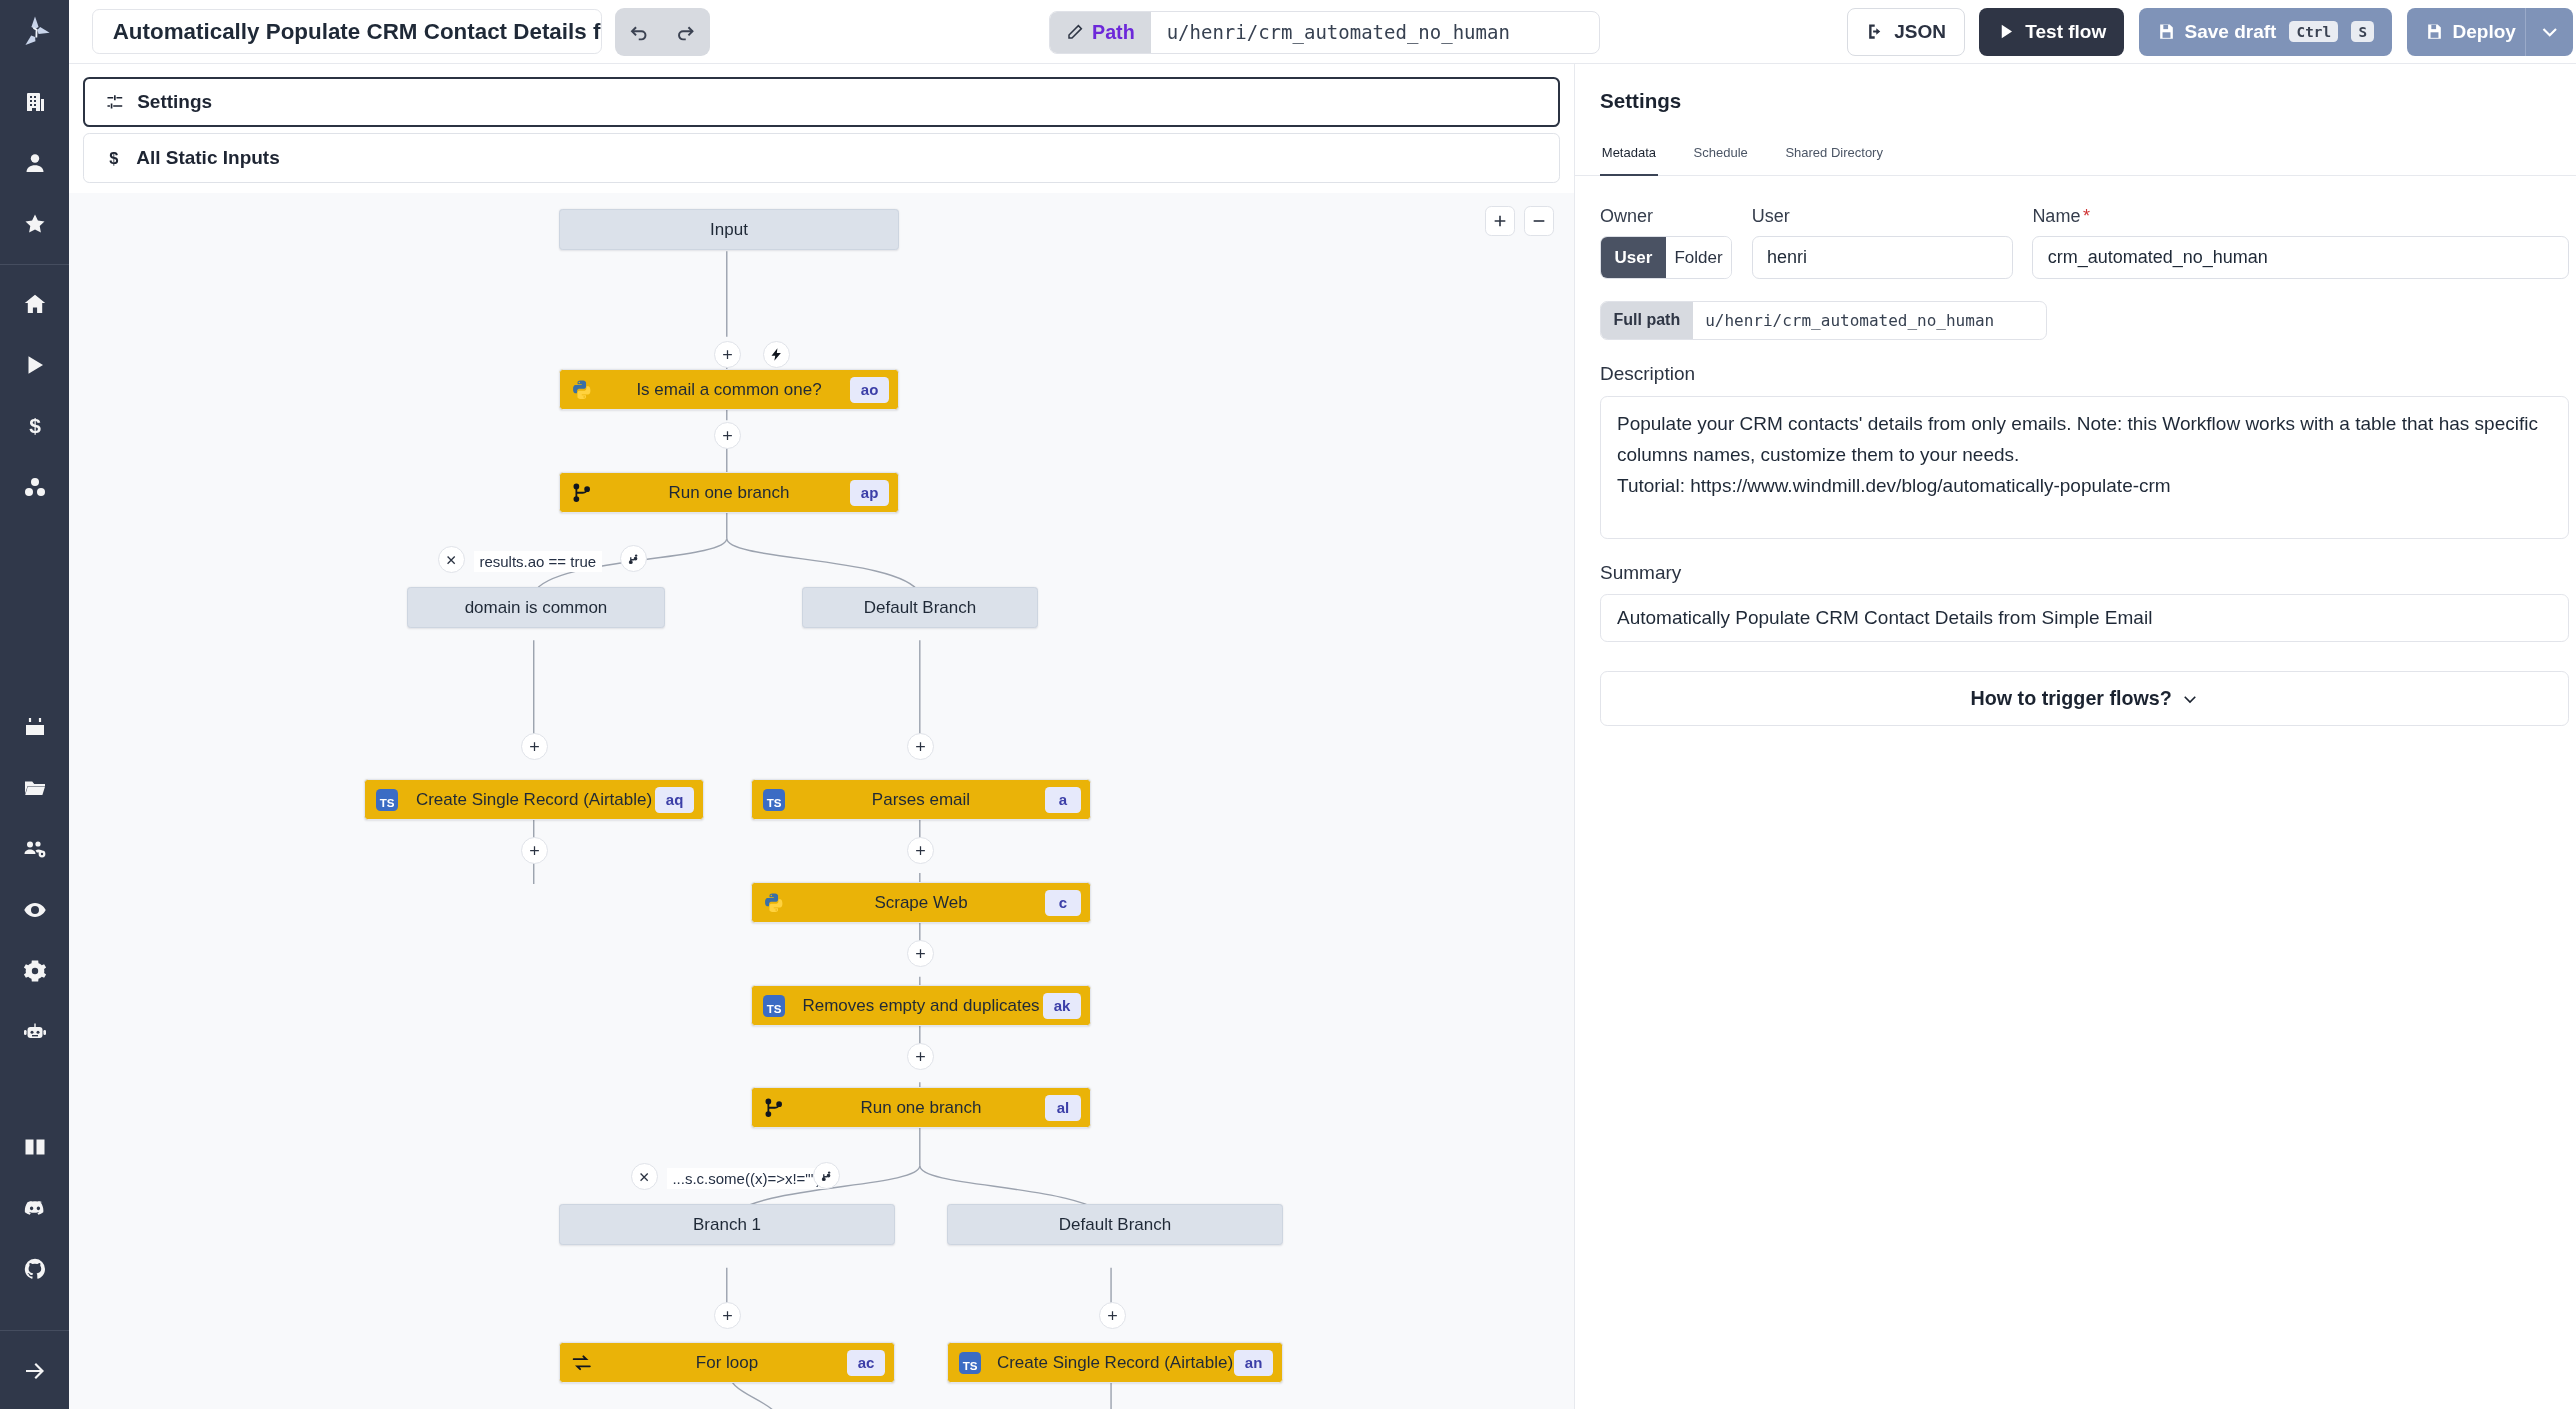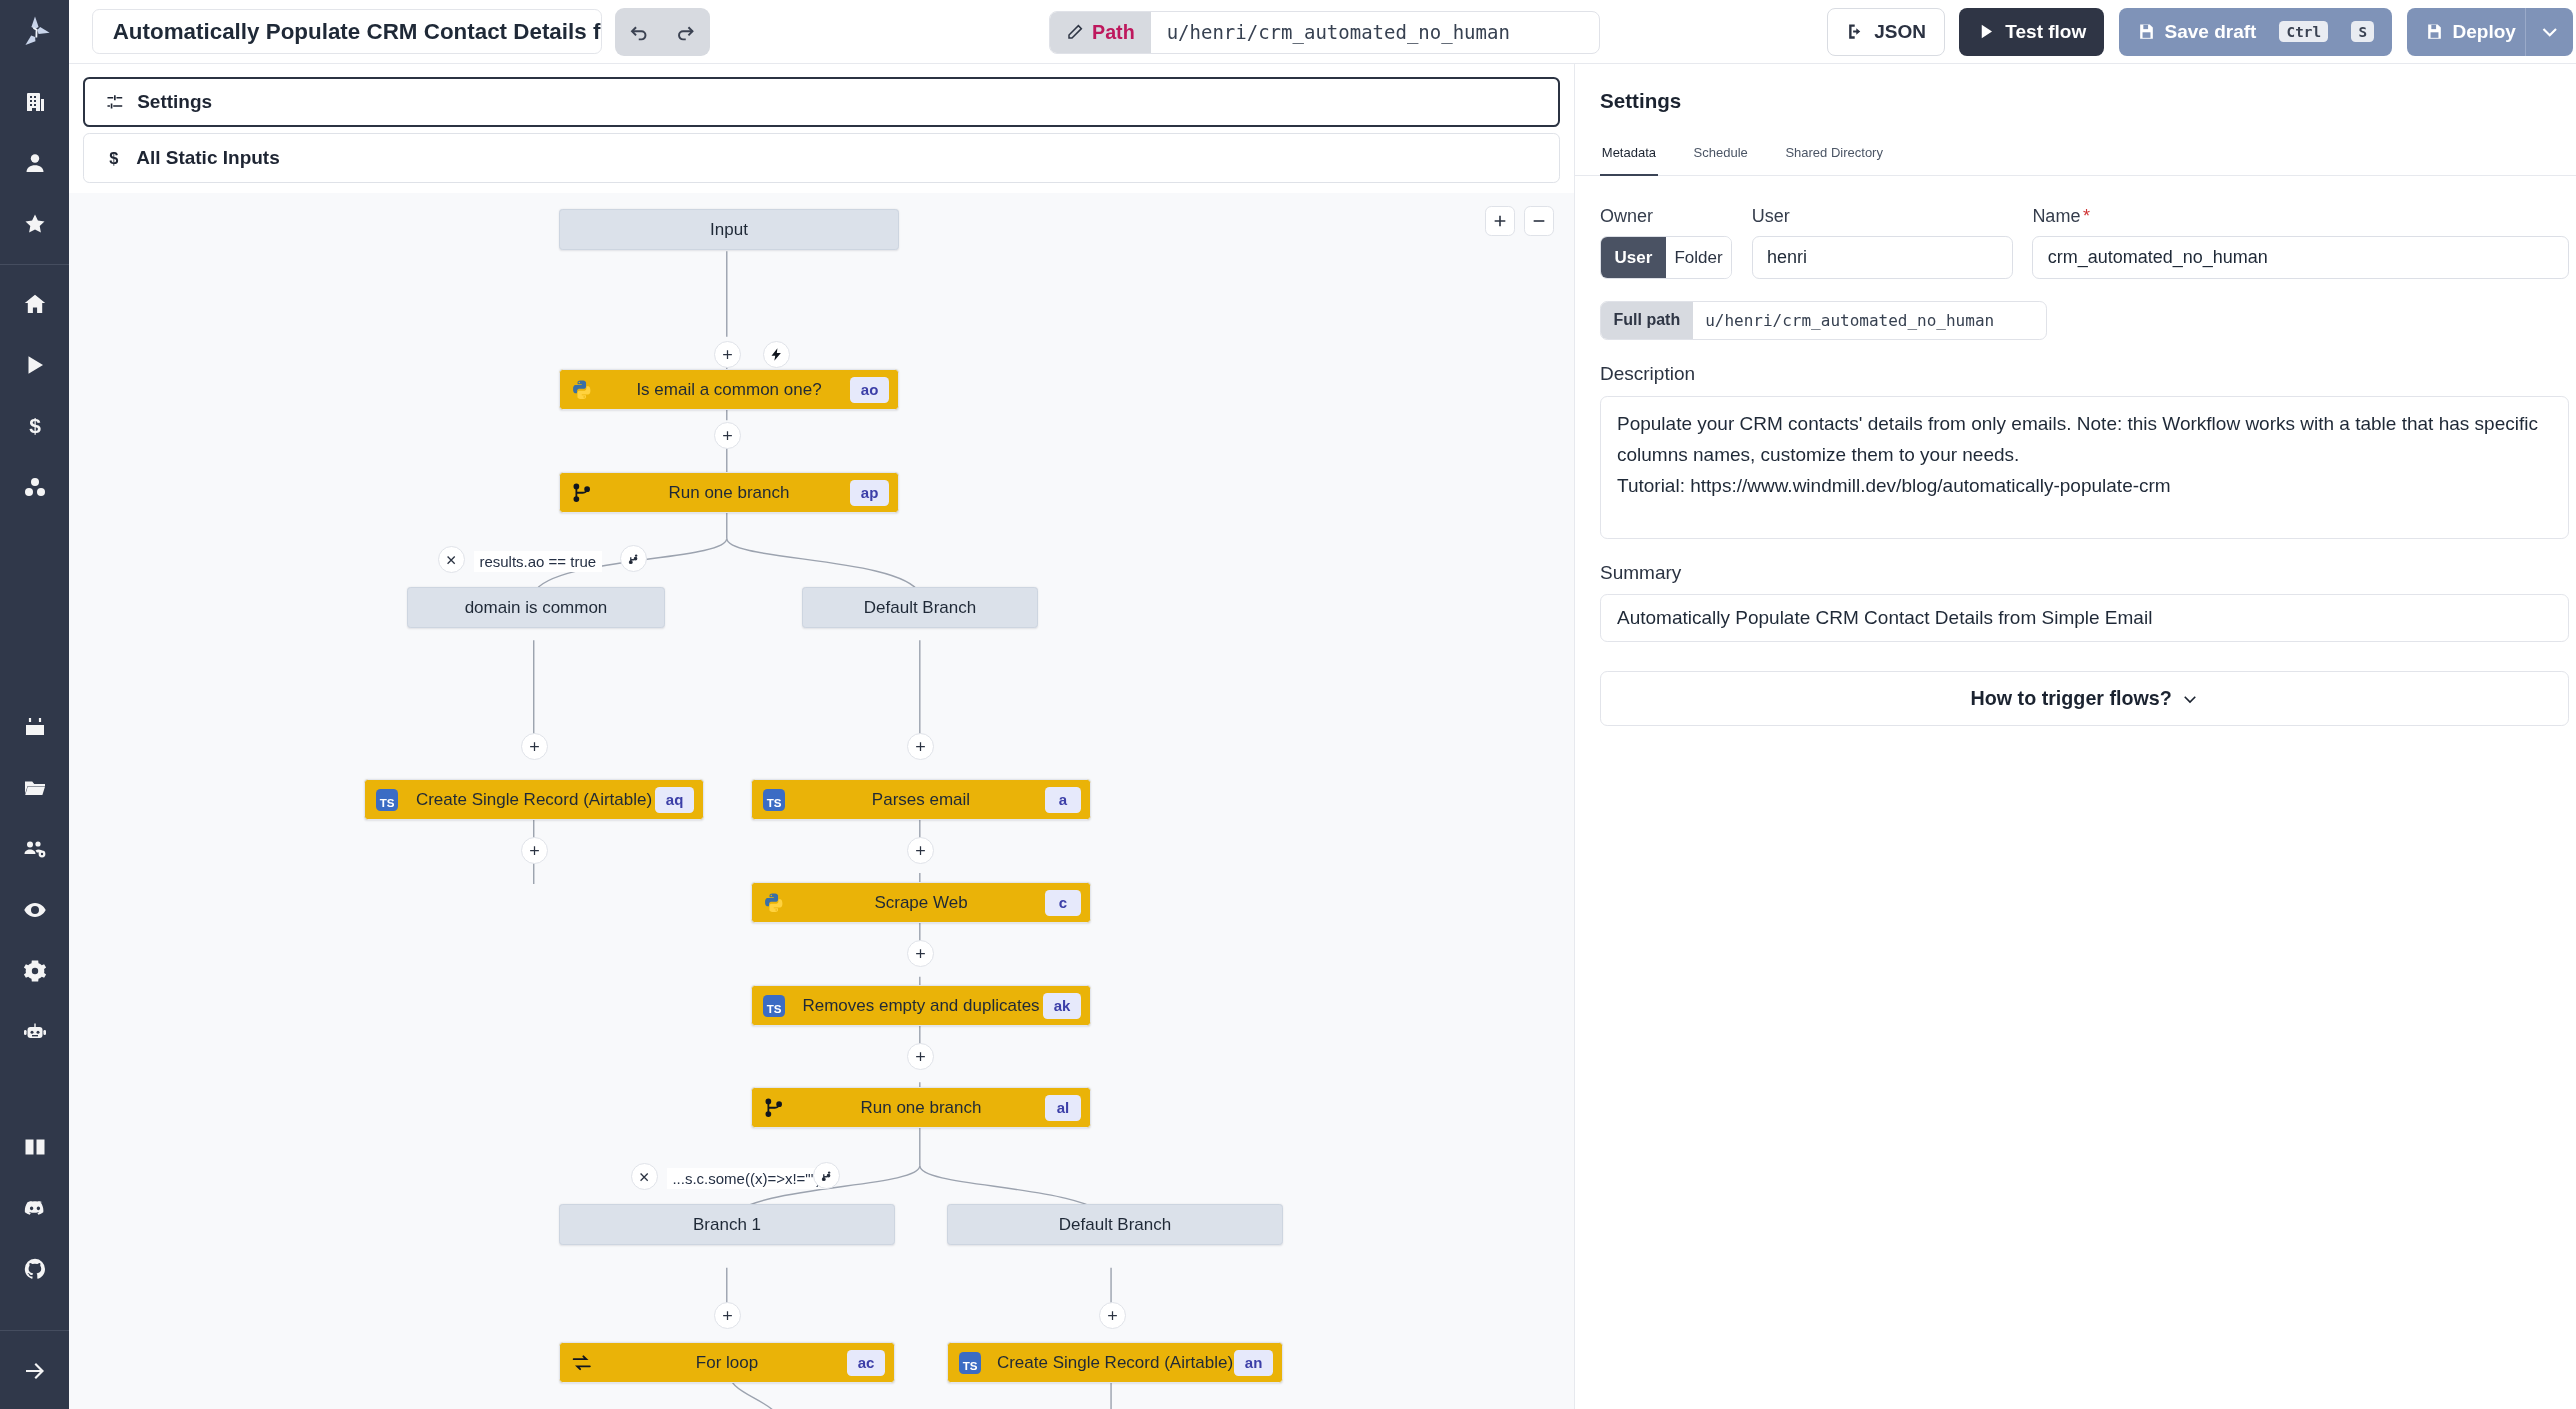--- a/index.html
+++ b/index.html
@@ -58,21 +58,21 @@
   .undo-btn svg { width: 21.5px; height: 21.5px; stroke: #3b4252; fill: none; stroke-width: 2.2; }
 
   .path-wrap {
     position: absolute; left: 980px; top: 10.7px;
     height: 43px; width: 551px;
     border: 0.9px solid #e0e2e8; border-radius: 8px;
     display: flex; align-items: stretch; overflow: hidden; background: #fff;
   }
   .path-label {
     background: #d7dae0; display: flex; align-items: center; gap: 8px;
-    padding: 0 16px; font-size: 19.7px; font-weight: 700; color: #be185d;
+    padding: 0 16px; font-size: 19.7px; font-weight: 700; color: #6d28d9;
   }
   .path-label svg { width: 18px; height: 18px; stroke: #2f3645; fill: none; stroke-width: 2; }
   .path-value {
     flex: 1; display: flex; align-items: center; padding: 0 16px;
     font-family: "DejaVu Sans Mono", monospace; font-size: 19px; color: #374151;
   }
 
   .top-actions { margin-left: auto; display: flex; align-items: center; gap: 14.3px; }
   .btn {
     height: 48px; border-radius: 8px; display: flex; align-items: center;
@@ -80,21 +80,21 @@
     white-space: nowrap;
   }
   .btn svg { width: 19px; height: 19px; }
   .btn-json { background: #fff; border: 0.9px solid #d9dce2; color: #2b3242; }
   .btn-test { background: #2f3545; color: #fff; }
   .btn-save { background: #7f93b8; color: #fff; }
   .btn-deploy { background: #7f93b8; color: #fff; padding-right: 0; }
   .kbd {
     background: #e9ecf2; color: #3a4252; border-radius: 4.5px;
     font-family: "DejaVu Sans Mono", monospace;
-    font-size: 14.3px; padding: 2.7px 7.2px; margin-left: 14px; font-weight: 700;
+    font-size: 14.3px; padding: 2.7px 7.2px; margin-left: 4px; font-weight: 700;
   }
   .deploy-caret {
     width: 48px; height: 48px; display: flex; align-items: center; justify-content: center;
     border-left: 0.9px solid #9aaac9; cursor: pointer;
   }
   .deploy-caret svg { width: 21.5px; height: 21.5px; stroke: #fff; fill: none; stroke-width: 2.4; }
 
   
   .body { flex: 1 1 auto; display: flex; min-height: 0; }
 

